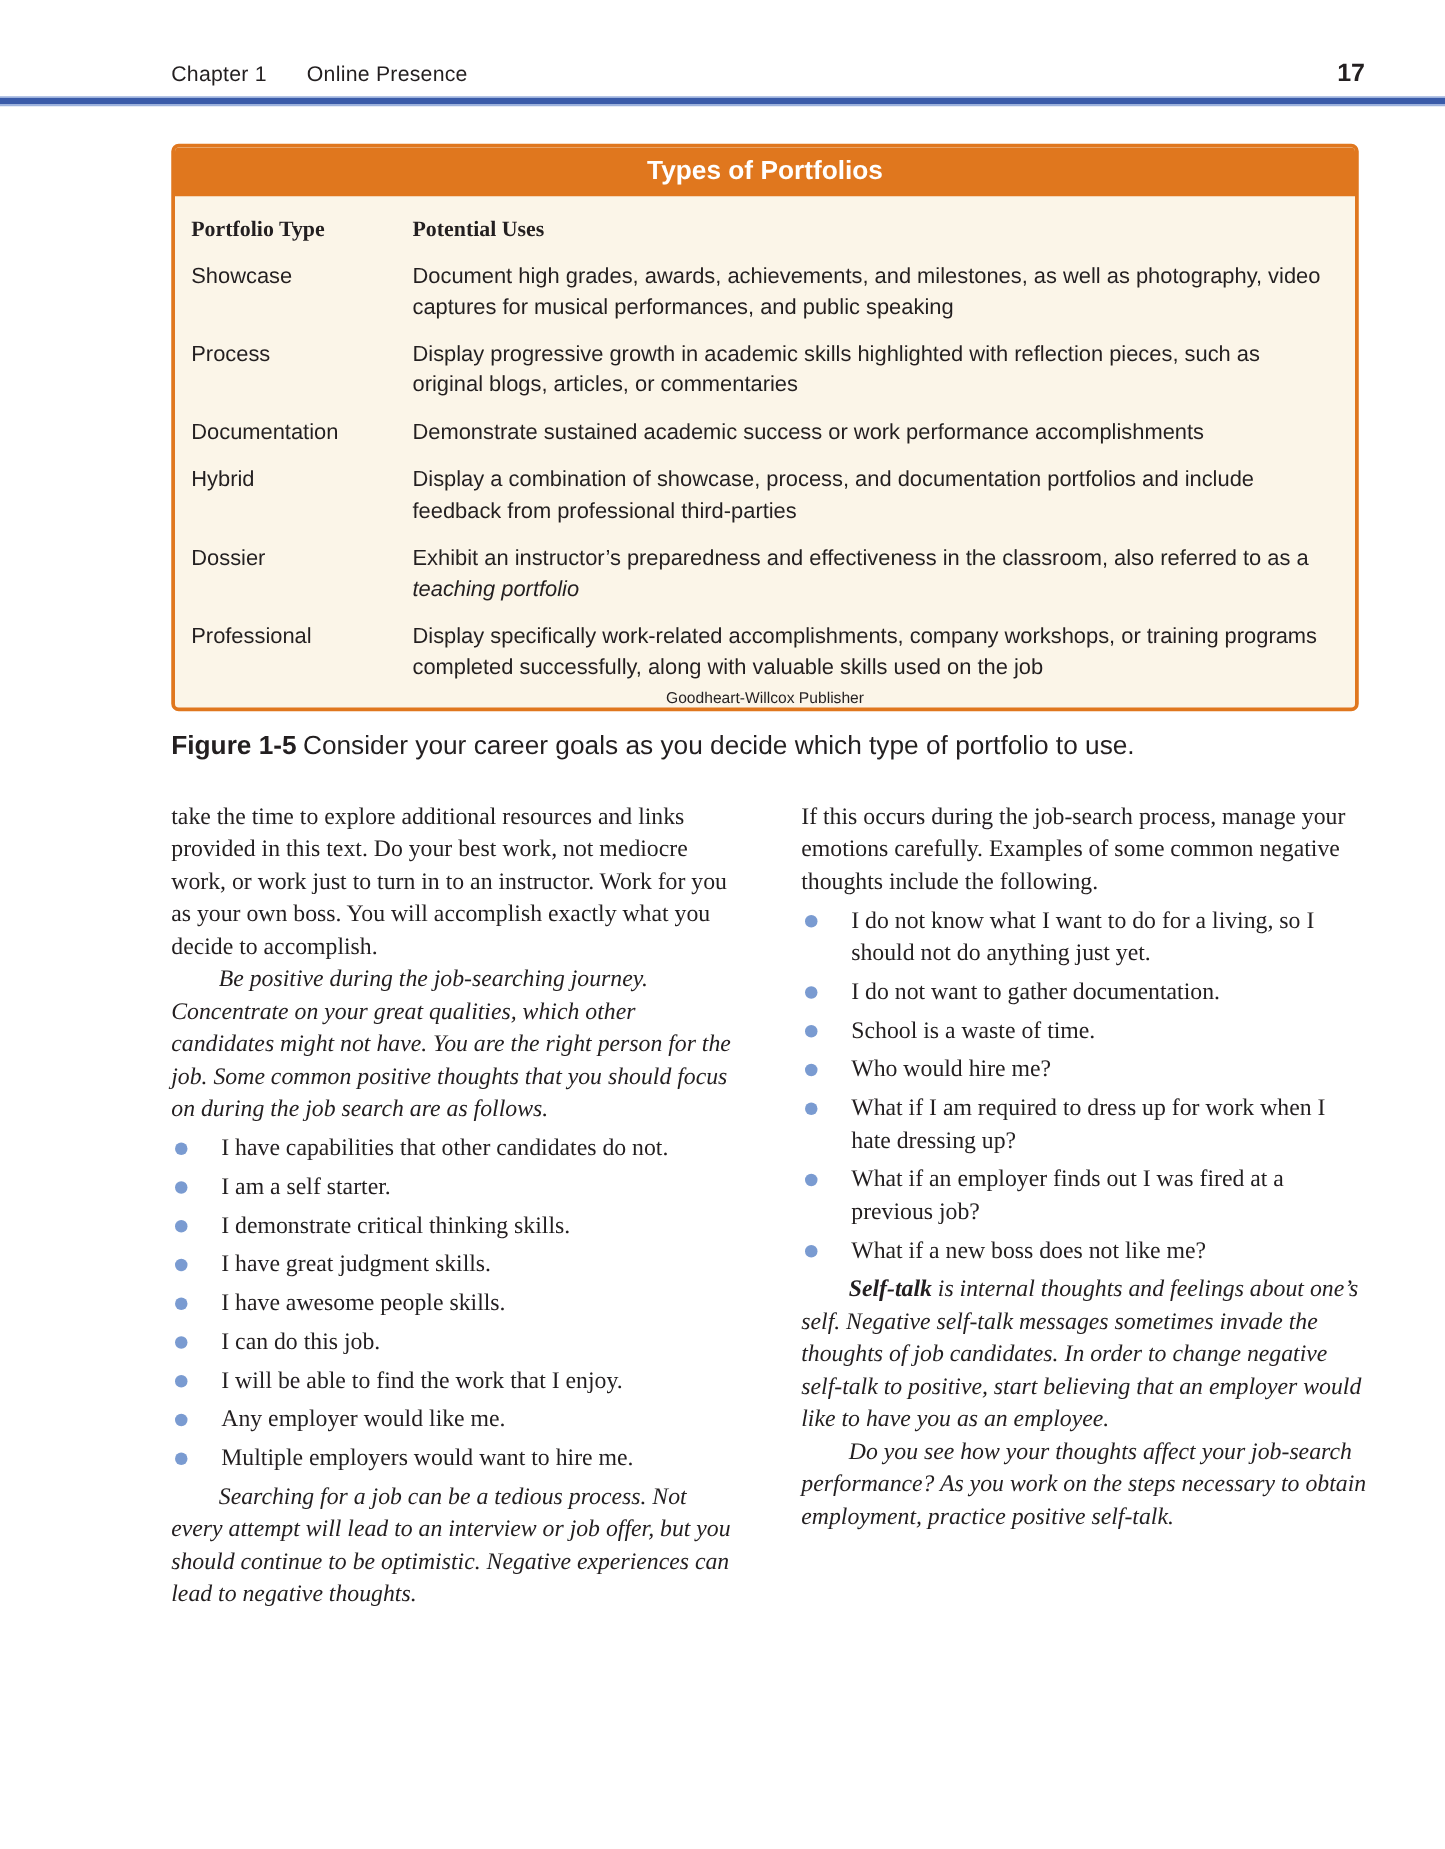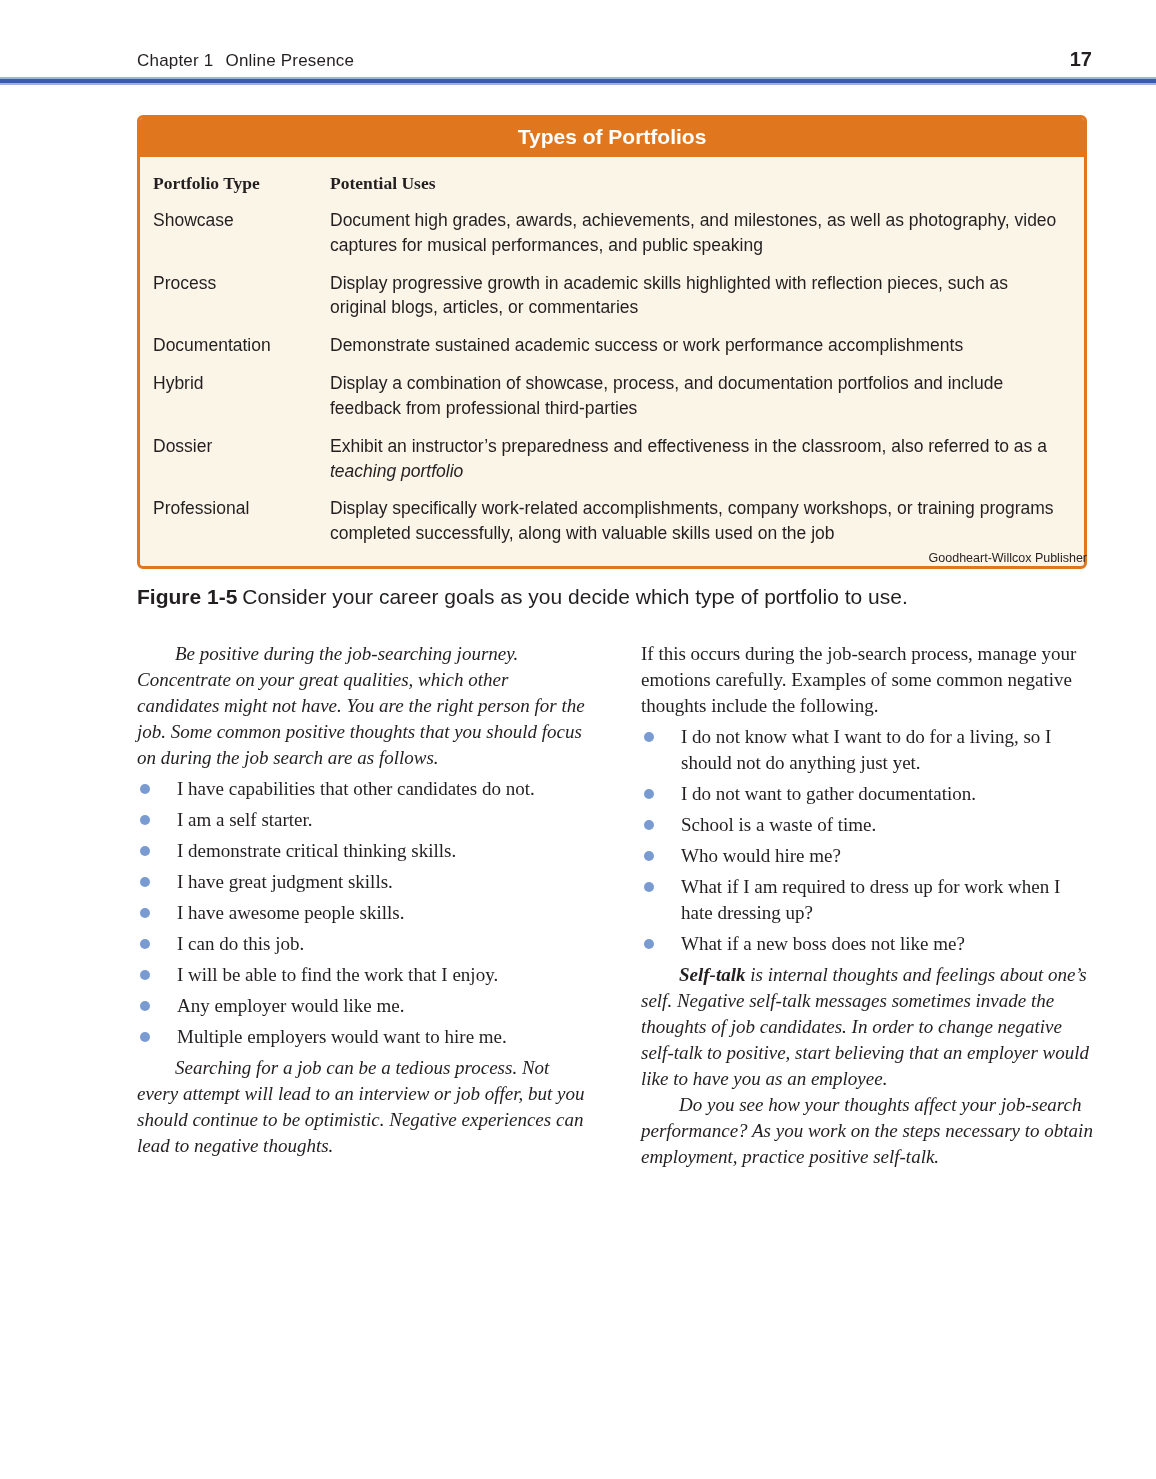--- a/index.html
+++ b/index.html
@@ -13,21 +13,21 @@
   }
   .page { width: 1156px; height: 1479px; position: relative; }
 
   
   .running-head {
     position: absolute; top: 48px; left: 137px; right: 64px;
     display: flex; justify-content: space-between; align-items: baseline;
     font-size: 17px;
   }
   .running-head .chapter-group span { letter-spacing: .2px; }
-  .running-head .chapter-label { margin-right: 12px; }
+  .running-head .chapter-label { margin-right: 32px; }
   .folio { font-size: 20px; font-weight: bold; }
   .head-rule {
     position: absolute; top: 77px; left: 0; width: 1156px; height: 8px;
     background: linear-gradient(to bottom,
       #9db2dd 0%, #9db2dd 20%, #3a5ba9 20%, #3a5ba9 80%, #9db2dd 80%, #9db2dd 100%);
   }
 
   
   .fig-table {
     position: absolute; top: 115px; left: 137px; width: 950px;
@@ -43,21 +43,21 @@
   .tbl-row {
     display: grid; grid-template-columns: 177px 1fr;
     font-size: 17.5px; line-height: 1.42; margin-bottom: 13px;
   }
   .tbl-row:last-child { margin-bottom: 0; }
   .tbl-head { font-weight: bold; margin-bottom: 12px; font-family: Liberation Serif, serif; }
   .tbl-row .ital { font-style: italic; }
 
   .credit {
     position: absolute; top: 551px; left: 137px; width: 950px;
-    text-align: right; font-size: 12.5px; color: #231F20;
+    text-align: center; font-size: 12.5px; color: #231F20;
   }
   .caption {
     position: absolute; top: 585px; left: 137px; width: 960px;
     font-size: 21px;
   }
   .caption .cap-label { font-weight: bold; margin-right: 5px; }
 
   
   .body-cols {
     position: absolute; top: 641px; left: 137px; right: 60px;
@@ -131,20 +131,21 @@
 
   <div class="credit">Goodheart-Willcox Publisher</div>
 
   <div class="caption">
     <span class="cap-label">Figure 1-5</span><span>Consider your career goals as you decide which type of portfolio to use.</span>
   </div>
 
   <div class="body-cols">
 
     <div class="col-left">
+      <p>take the time to explore additional resources and links provided in this text. Do your best work, not mediocre work, or work just to turn in to an instructor. Work for you as your own boss. You will accomplish exactly what you decide to accomplish.</p>
       <p class="indent">Be positive during the job-searching journey. Concentrate on your great qualities, which other candidates might not have. You are the right person for the job. Some common positive thoughts that you should focus on during the job search are as follows.</p>
       <ul class="dotlist">
         <li>I have capabilities that other candidates do not.</li>
         <li>I am a self starter.</li>
         <li>I demonstrate critical thinking skills.</li>
         <li>I have great judgment skills.</li>
         <li>I have awesome people skills.</li>
         <li>I can do this job.</li>
         <li>I will be able to find the work that I enjoy.</li>
         <li>Any employer would like me.</li>
@@ -154,20 +155,21 @@
     </div>
 
     <div class="col-right">
       <p>If this occurs during the job-search process, manage your emotions carefully. Examples of some common negative thoughts include the following.</p>
       <ul class="dotlist">
         <li>I do not know what I want to do for a living, so I should not do anything just yet.</li>
         <li>I do not want to gather documentation.</li>
         <li>School is a waste of time.</li>
         <li>Who would hire me?</li>
         <li>What if I am required to dress up for work when I hate dressing up?</li>
+        <li>What if an employer finds out I was fired at a previous job?</li>
         <li>What if a new boss does not like me?</li>
       </ul>
       <p class="indent"><b>Self-talk</b><span> is internal thoughts and feelings about one’s self. Negative self-talk messages sometimes invade the thoughts of job candidates. In order to change negative self-talk to positive, start believing that an employer would like to have you as an employee.</span></p>
       <p class="indent">Do you see how your thoughts affect your job-search performance? As you work on the steps necessary to obtain employment, practice positive self-talk.</p>
     </div>
 
   </div>
 
 </div>
 

